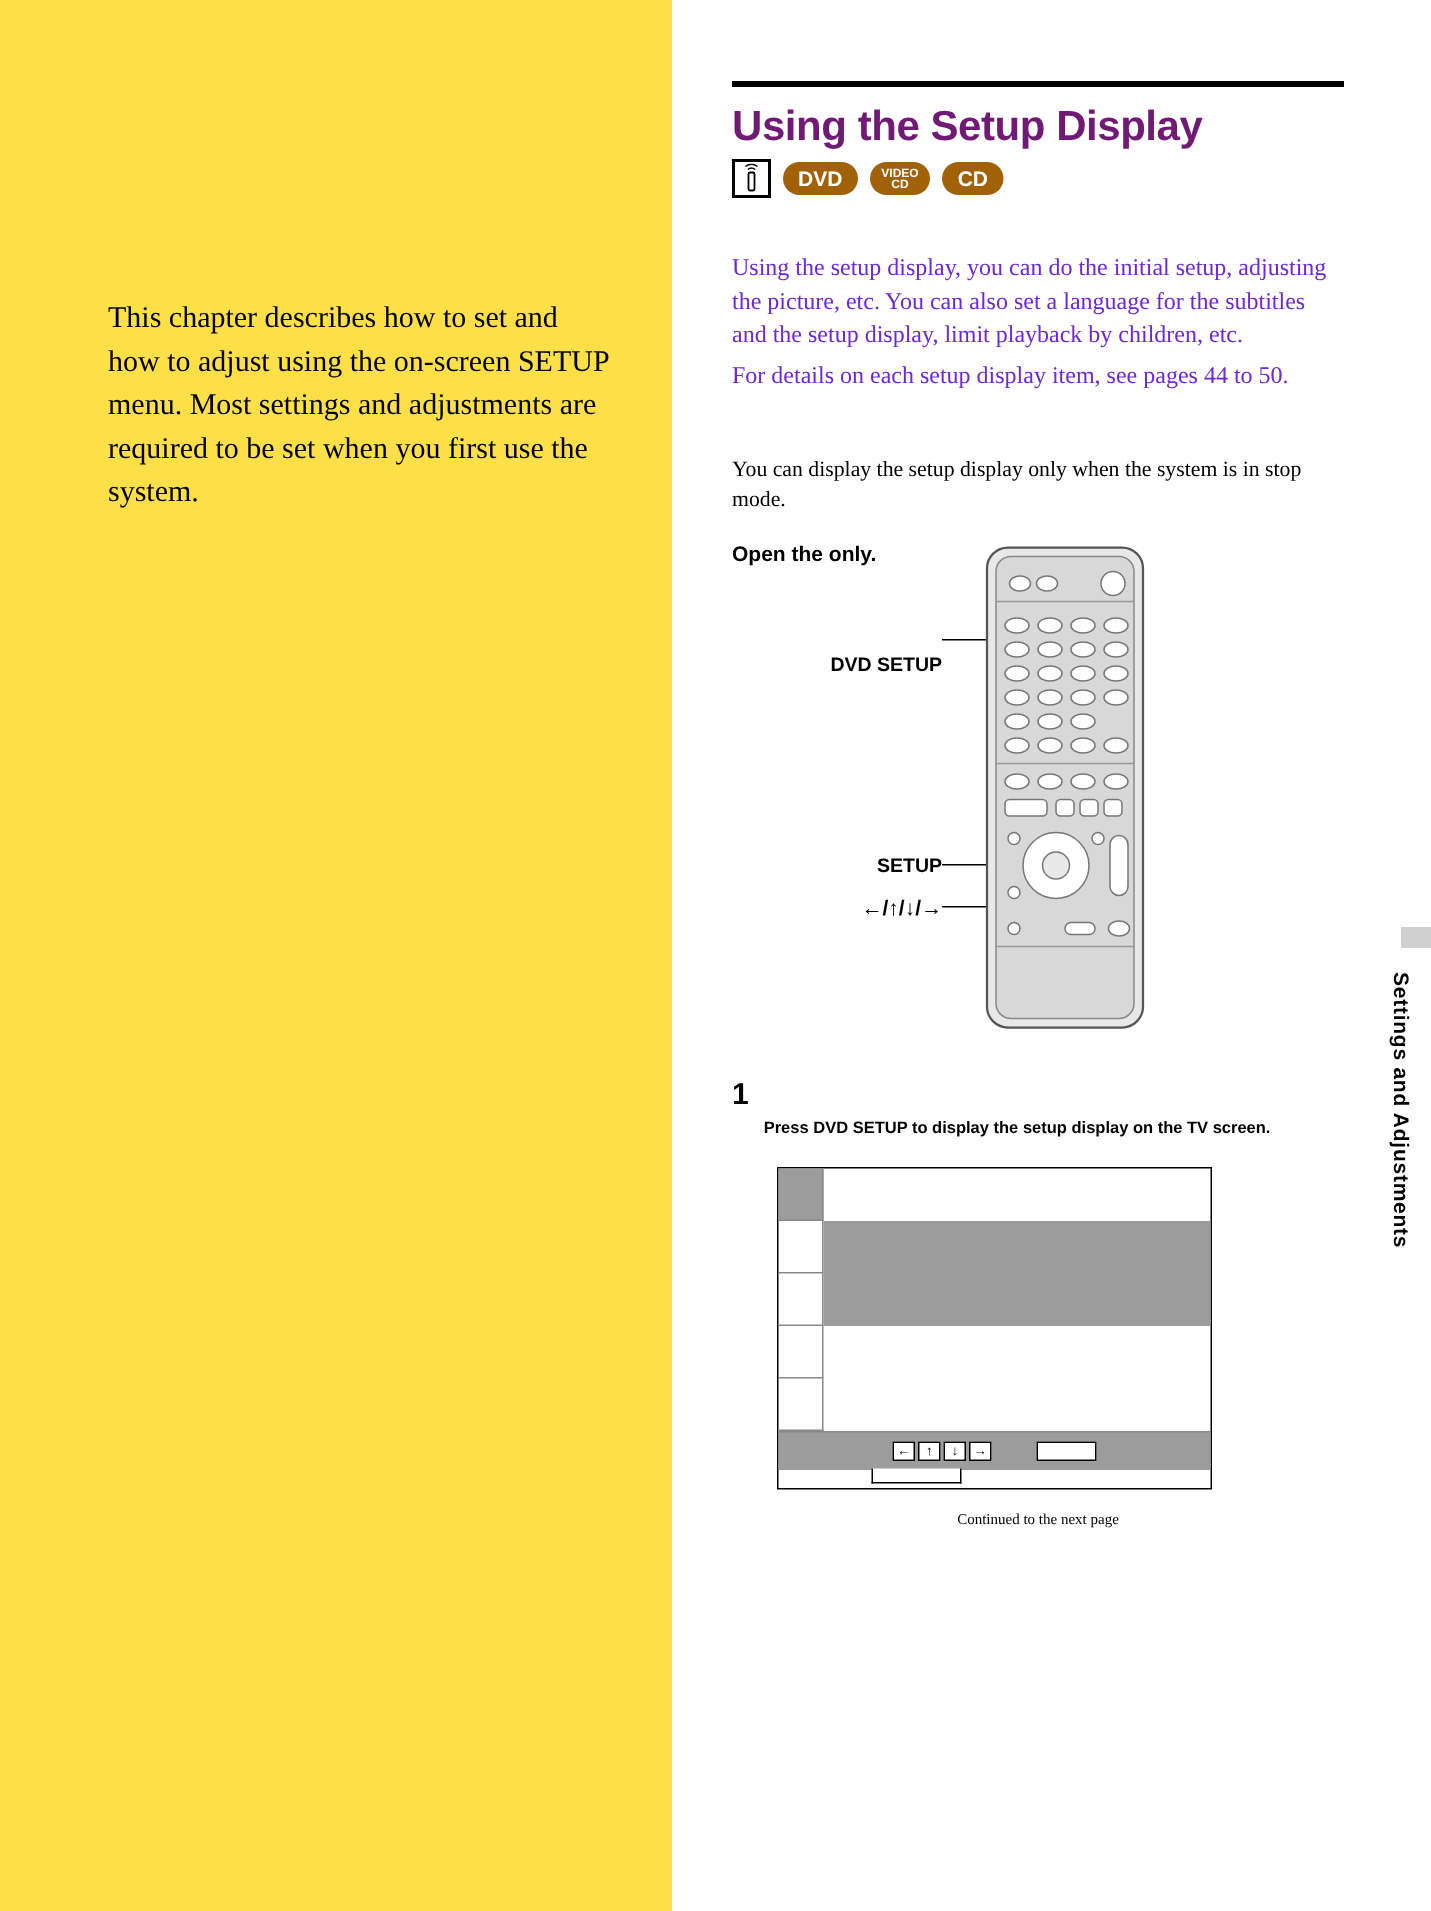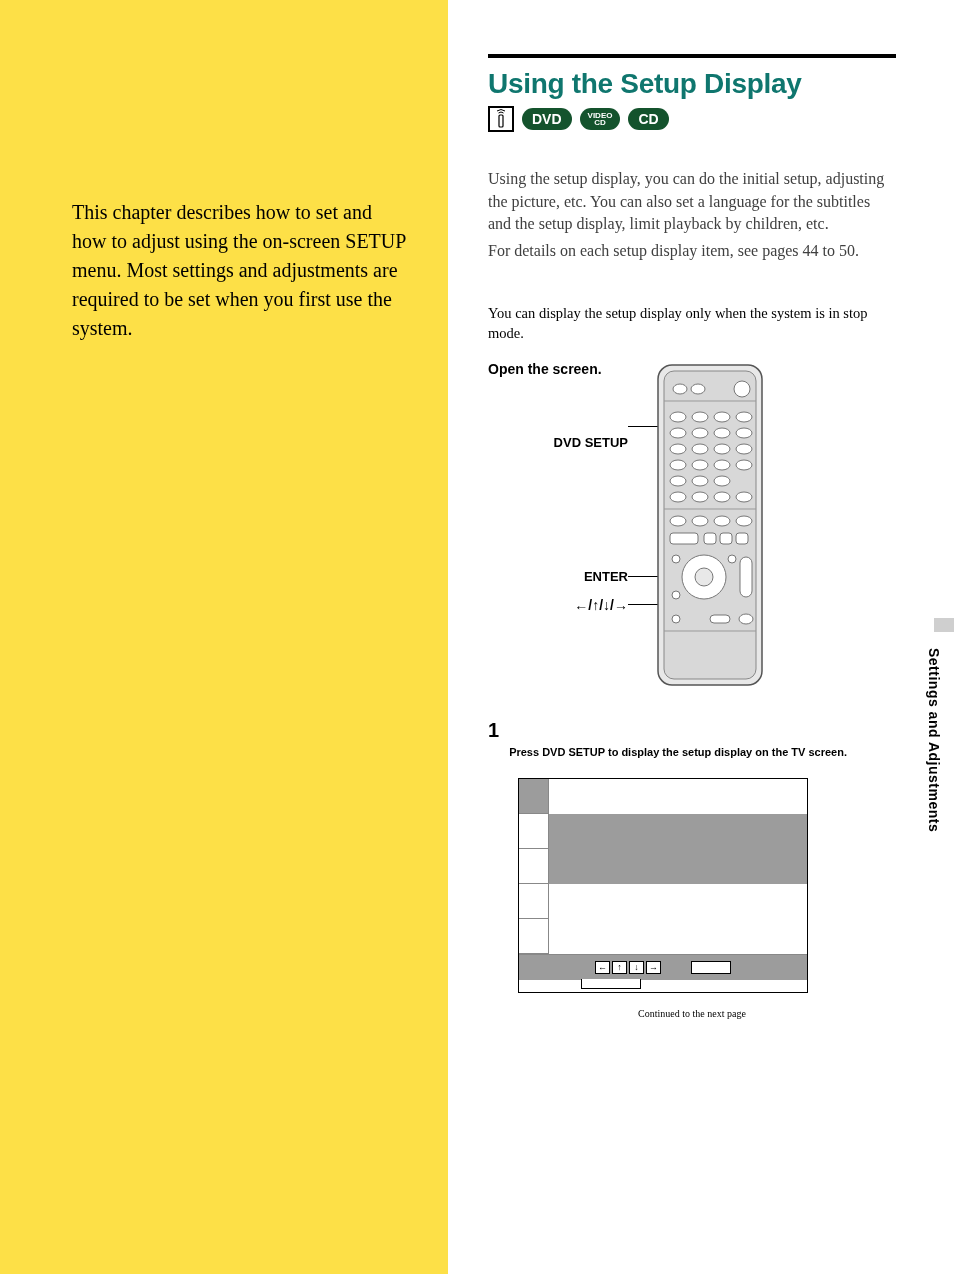--- a/index.html
+++ b/index.html
@@ -40,57 +40,57 @@
     height: 4px;
     background: #000;
     margin-bottom: 10px;
     width: 408px;
   }
   .title {
     font-family: Arial, Helvetica, sans-serif;
     font-weight: 800;
     font-size: 28px;
     letter-spacing: -0.3px;
-    color: #0f766e;
+    color: #701a75;
   }
   .badge-row {
     display: flex;
     align-items: center;
     gap: 8px;
     margin-top: 6px;
     margin-bottom: 36px;
   }
   .badge-remote {
     width: 26px;
     height: 26px;
     border: 2px solid #000;
     display: flex;
     align-items: center;
     justify-content: center;
   }
   .badge-remote svg { display:block; }
   .badge-oval {
-    background: #14532d;
+    background: #a16207;
     color: #fff;
     font-family: Arial, Helvetica, sans-serif;
     font-weight: 800;
     font-size: 14px;
     border-radius: 14px;
     padding: 3px 10px 3px 10px;
     line-height: 1;
     display: flex;
     align-items: center;
     justify-content: center;
     height: 22px;
   }
   .badge-oval.small-text { font-size:8px; line-height:0.9; text-align:center; padding:3px 8px;border-radius:11px; }
   .body-para {
     font-size: 16px;
     line-height: 1.42;
-    color: #404040;
+    color: #6d28d9;
     width: 400px;
     margin-bottom: 4px;
   }
   .body-para + .body-para { margin-top: 2px; }
   .note {
     margin-top: 40px;
     font-size: 14.5px;
     line-height: 1.4;
     width: 400px;
   }
@@ -215,25 +215,25 @@
 CD</span>
       <span class="badge-oval">CD</span>
     </div>
 
     <p class="body-para">Using the setup display, you can do the initial setup, adjusting the picture, etc.  You can also set a language for the subtitles and the setup display, limit playback by children, etc.</p>
     <p class="body-para">For details on each setup display item, see pages 44 to 50.</p>
 
     <p class="note">You can display the setup display only when the system is in stop mode.</p>
 
     <div class="diagram-area">
-      <div class="open-cover">Open the screen.</div>
+      <div class="open-cover">Open the only.</div>
 
       <div class="callout c1">DVD SETUP</div>
       <div class="callout-line cl1"></div>
-      <div class="callout c2">ENTER</div>
+      <div class="callout c2">SETUP</div>
       <div class="callout-line cl2"></div>
       <div class="callout c3">←/↑/↓/→</div>
       <div class="callout-line cl3"></div>
 
       <div class="remote-drawing">
         <svg width="120" height="330" viewBox="0 0 120 330">
           <rect x="8" y="4" width="104" height="320" rx="14" fill="#e8e8e8" stroke="#555" stroke-width="1.5"></rect>
           <rect x="14" y="10" width="92" height="308" rx="10" fill="#d8d8d8" stroke="#888" stroke-width="1"></rect>
 
           <ellipse cx="30" cy="28" rx="7" ry="5" fill="#fff" stroke="#777"></ellipse>

